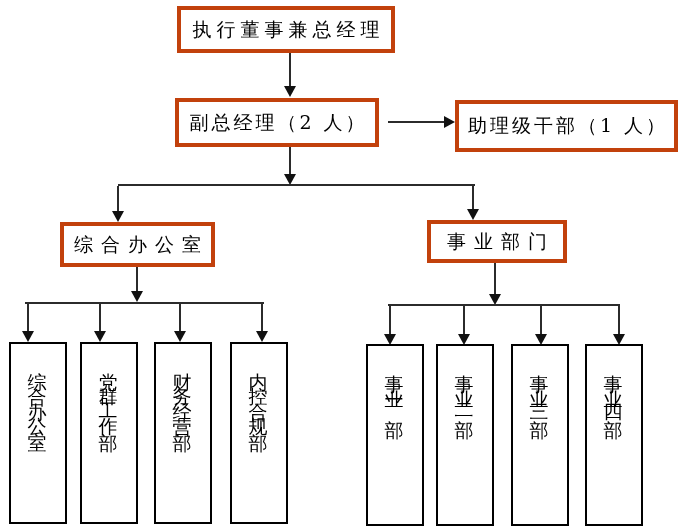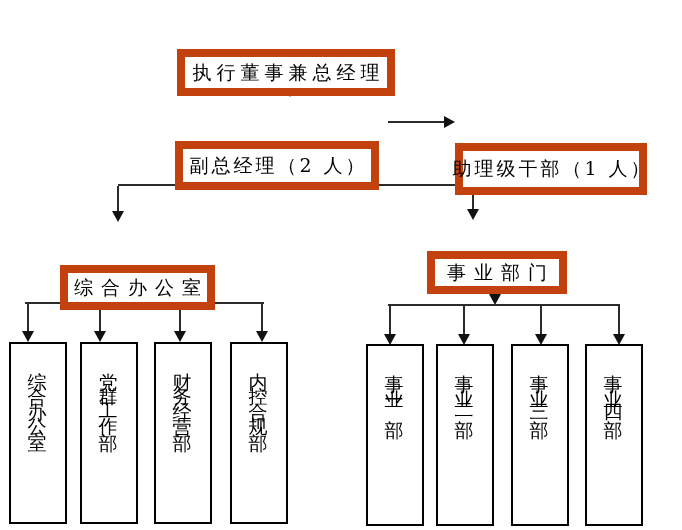--- a/index.html
+++ b/index.html
@@ -9,29 +9,28 @@
     position: relative;
     width: 682px;
     height: 530px;
     background: #ffffff;
     overflow: hidden;
   }
   
   .box {
     position: absolute;
     background: #fff;
-    border: 8px solid #c2410c;
+    border: 4px solid #c2410c;
     display: flex;
     align-items: center;
     justify-content: center;
     font-size: 19px;
     letter-spacing: 5px;
     text-indent: 5px;
     white-space: nowrap;
-    margin-top: 43px;
   }
   
   .vbox {
     position: absolute;
     background: #fff;
     border: 2px solid #000;
     width: 58px;
     height: 182px;
     writing-mode: vertical-rl;
     text-orientation: upright;
@@ -103,25 +102,25 @@
   <div class="arr-d" style="left:458px; top:334px;"></div>
   <div class="vline" style="left:540px; top:306px; height:29px;"></div>
   <div class="arr-d" style="left:535px; top:334px;"></div>
   <div class="vline" style="left:618px; top:306px; height:29px;"></div>
   <div class="arr-d" style="left:613px; top:334px;"></div>
 
   <div class="box" style="left:177px; top:6px; width:218px; height:47px;">执行董事兼总经理</div>
 
   <div class="box" style="left:175px; top:98px; width:204px; height:49px; letter-spacing:3px; text-indent:3px;">副总经理（2 人）</div>
 
-  <div class="box" style="left:455px; top:100px; width:192px; height:52px; letter-spacing:3px; text-indent:3px;">助理级干部（1 人）</div>
+  <div class="box" style="left:455px; top:100px; width:223px; height:52px; letter-spacing:3px; text-indent:3px;">助理级干部（1 人）</div>
 
   <div class="box" style="left:60px; top:222px; width:155px; height:45px; letter-spacing:8px; text-indent:8px;">综合办公室</div>
 
-  <div class="box" style="left:427px; top:208px; width:140px; height:43px; letter-spacing:8px; text-indent:8px;">事业部门</div>
+  <div class="box" style="left:427px; top:220px; width:140px; height:43px; letter-spacing:8px; text-indent:8px;">事业部门</div>
 
   <div class="vbox" style="left:9px; top:342px;">综合办公室</div>
   <div class="vbox" style="left:80px; top:342px;">党群工作部</div>
   <div class="vbox" style="left:154px; top:342px;">财务经营部</div>
   <div class="vbox" style="left:230px; top:342px;">内控合规部</div>
 
   <div class="vbox" style="left:366px; top:344px;">事业一部</div>
   <div class="vbox" style="left:436px; top:344px;">事业二部</div>
   <div class="vbox" style="left:511px; top:344px;">事业三部</div>
   <div class="vbox" style="left:585px; top:344px;">事业四部</div>

